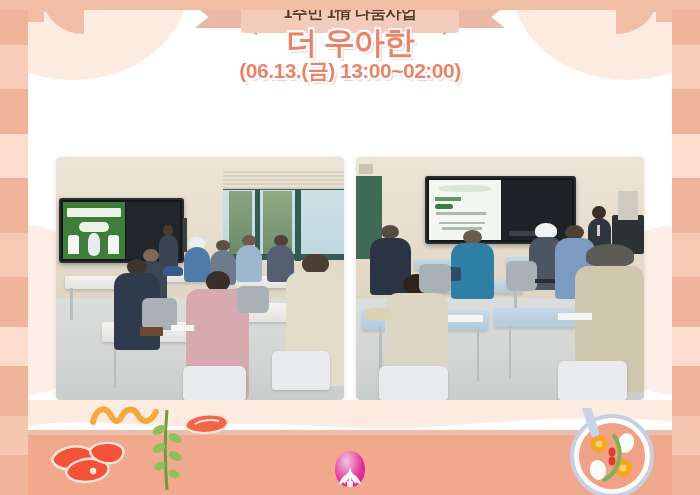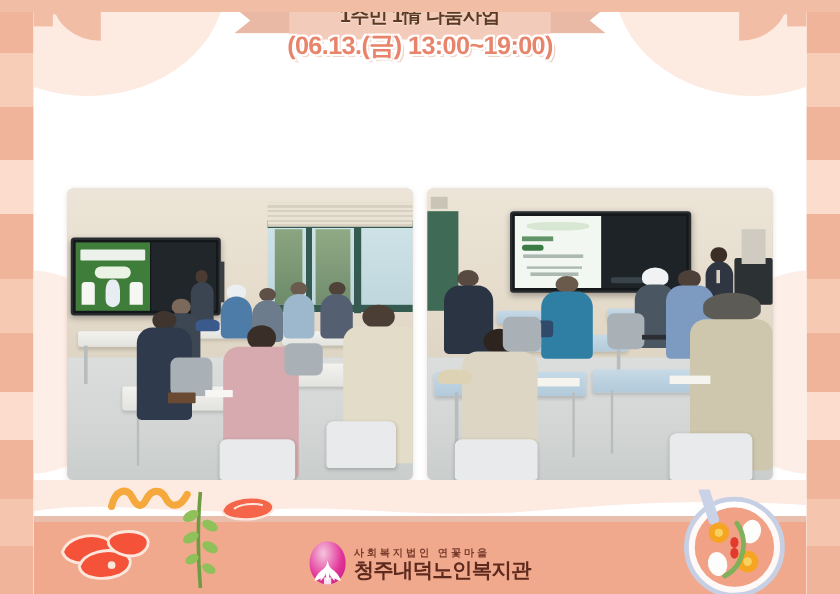--- a/index.html
+++ b/index.html
@@ -145,21 +145,22 @@
     <div class="ribbon">
       <div class="ribbon-tail l"></div>
       <div class="ribbon-tail r"></div>
       <div class="ribbon-shadow-l"></div>
       <div class="ribbon-shadow-r"></div>
       <div class="ribbon-body"></div>
       <div class="ribbon-text">1주민 1情 나눔사업</div>
     </div>
 
     <div class="headline">
-      <div class="hl-line hl-3">(06.13.(금) 13:00~19:00)</div>
+      <div class="hl-line hl-1">더 우아한</div>
+      <div class="hl-line hl-3">(06.13.(금) 13:00~02:00)</div>
     </div>
 
     <div class="photos">
 
       <div class="photo">
         <div class="ceiling"></div>
         <div class="ceil-light" style="left:46%;top:3%;width:22%;height:3.5%;transform:skewX(-18deg);"></div>
         <div class="ceil-light" style="left:74%;top:1%;width:16%;height:3%;transform:skewX(-18deg);"></div>
         <div class="wall"></div>
 
@@ -390,24 +391,20 @@
           <g fill="#ffffff">
             <path d="M15,16 C17,22 17,30 15,34 C13,30 13,22 15,16 Z"></path>
             <path d="M15,19 C19,23 21,29 21,33 C18,31 15,26 15,19 Z"></path>
             <path d="M15,19 C11,23 9,29 9,33 C12,31 15,26 15,19 Z"></path>
             <path d="M16,22 C21,24 25,29 26,33 C22,33 17,29 16,22 Z"></path>
             <path d="M14,22 C9,24 5,29 4,33 C8,33 13,29 14,22 Z"></path>
           </g>
           <rect x="12" y="30" width="6" height="6" rx="1" fill="#ffffff" opacity=".85"></rect>
         </svg>
       </div>
-      <div class="logo-text">
-        <span class="org-sub">사회복지법인 연꽃마을</span>
-        <span class="org-main">청주내덕노인복지관</span>
-      </div>
     </div>
 
   </div>
 
   <div class="frame-top"></div>
   <div class="frame-step-l"></div>
   <div class="frame-step-l2"></div>
   <div class="frame-step-r"></div>
   <div class="frame-step-r2"></div>
   <div class="frame-arc-l"></div>

